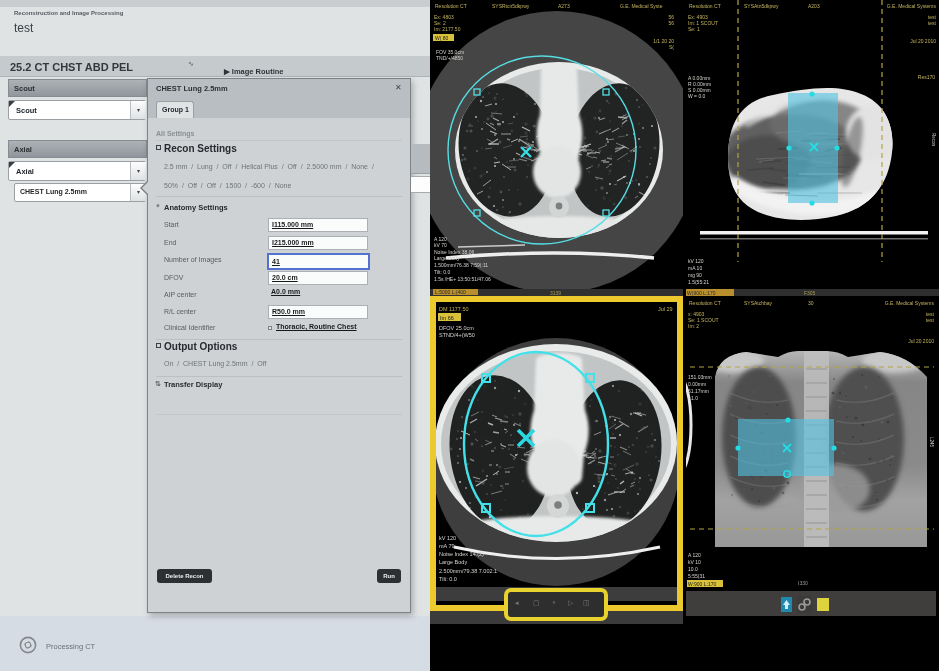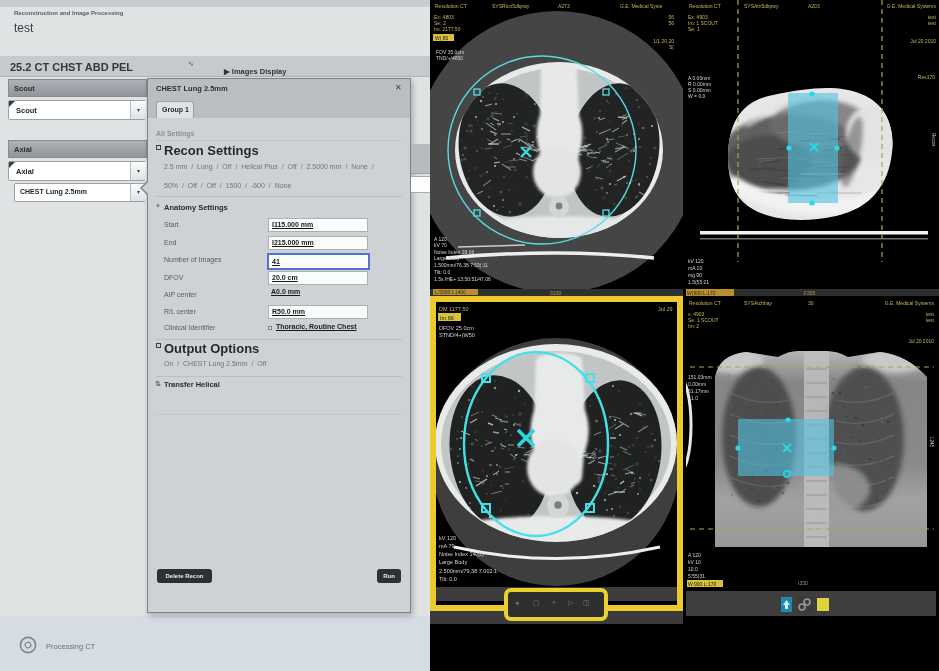--- a/index.html
+++ b/index.html
@@ -6,21 +6,21 @@
 <body>
 <div style="position:absolute;left:430px;top:0;width:509px;height:671px;background:#000"></div>
 
 <div style="position:absolute;left:0;top:0;width:430px;height:671px;background:#e0e3e4"></div>
 <div style="position:absolute;left:0;top:0;width:430px;height:7px;background:#c9cdd0"></div>
 <div style="position:absolute;left:14px;top:10px;font-size:6px;font-weight:bold;color:#565c62">Reconstruction and Image Processing</div>
 <div style="position:absolute;left:14px;top:21px;font-size:12px;color:#3a4045">test</div>
 <div style="position:absolute;left:0px;top:56px;width:430px;height:20px;background:#c5cacd;border-bottom:1px solid #aeb3b6"></div>
 <div style="position:absolute;left:10px;top:61px;font-size:11px;font-weight:bold;color:#33383d">25.2 CT CHST ABD PEL</div>
 <div style="position:absolute;left:188px;top:60px;font-size:7px;color:#4a5055">∿</div>
-<div style="position:absolute;left:224px;top:67px;font-size:7.5px;font-weight:bold;color:#2e3338">▶ Images Display</div>
+<div style="position:absolute;left:224px;top:67px;font-size:7.5px;font-weight:bold;color:#2e3338">▶ Image Routine</div>
 <div style="position:absolute;left:8px;top:79px;width:139px;height:18px;background:linear-gradient(#adb2b6,#90969b);border:1px solid #868c91;box-sizing:border-box"></div>
 <div style="position:absolute;left:14px;top:84px;font-size:7.5px;font-weight:bold;color:#2b3034">Scout</div>
 <div style="position:absolute;left:8px;top:100px;width:138px;height:20px;background:#fff;border:1px solid #9aa0a4;border-radius:2px;box-sizing:border-box"></div>
 <div style="position:absolute;left:9px;top:101px;width:0;height:0;border-top:6px solid #3a3f44;border-right:6px solid transparent"></div>
 <div style="position:absolute;left:16px;top:106px;font-size:7.5px;font-weight:bold;color:#23272b">Scout</div>
 <div style="position:absolute;left:130px;top:101px;width:15px;height:18px;border-left:1px solid #b8bdc0;background:linear-gradient(#fdfdfd,#dfe2e4);color:#43484d;font-size:6px;text-align:center;line-height:18px">▾</div>
 <div style="position:absolute;left:8px;top:140px;width:139px;height:18px;background:linear-gradient(#adb2b6,#90969b);border:1px solid #868c91;box-sizing:border-box"></div>
 <div style="position:absolute;left:14px;top:145px;font-size:7.5px;font-weight:bold;color:#2b3034">Axial</div>
 <div style="position:absolute;left:8px;top:161px;width:138px;height:20px;background:#fff;border:1px solid #9aa0a4;border-radius:2px;box-sizing:border-box"></div>
 <div style="position:absolute;left:9px;top:162px;width:0;height:0;border-top:6px solid #3a3f44;border-right:6px solid transparent"></div>
@@ -40,21 +40,21 @@
 <div style="position:absolute;left:148px;top:79px;width:262px;height:39px;background:#b9bec2"></div>
 <div style="position:absolute;left:156px;top:84px;font-size:7.5px;font-weight:bold;color:#2b3034">CHEST Lung 2.5mm</div>
 <div style="position:absolute;left:395px;top:83px;font-size:8px;color:#42474c">✕</div>
 <div style="position:absolute;left:156px;top:101px;width:38px;height:17px;background:#e0e3e4;border:1px solid #9aa0a4;border-bottom:none;border-radius:3px 3px 0 0;box-sizing:border-box"></div>
 <div style="position:absolute;left:162px;top:106px;font-size:7px;font-weight:bold;color:#262a2e">Group 1</div>
 <div style="position:absolute;left:140px;top:181px;width:0;height:0;border-top:7px solid transparent;border-bottom:7px solid transparent;border-right:7px solid #7c8286"></div>
 <div style="position:absolute;left:142px;top:182px;width:0;height:0;border-top:6px solid transparent;border-bottom:6px solid transparent;border-right:6px solid #cfd2d4"></div>
 <div style="position:absolute;left:156px;top:130px;font-size:7px;font-weight:bold;color:#8a9094">All Settings</div>
 <div style="position:absolute;left:156px;top:140px;width:246px;height:1px;background:#c2c6c9"></div>
 <div style="position:absolute;left:156px;top:145px;width:5px;height:5px;border:1px solid #3a3f44;box-sizing:border-box"></div>
-<div style="position:absolute;left:164px;top:143px;font-size:13px;font-weight:bold;color:#262a2e">Recon Settings</div>
+<div style="position:absolute;left:164px;top:143px;font-size:10px;font-weight:bold;color:#262a2e">Recon Settings</div>
 <div style="position:absolute;left:164px;top:163px;font-size:7px;color:#6e7478">2.5 mm &nbsp;/&nbsp; Lung &nbsp;/&nbsp; Off &nbsp;/&nbsp; Helical Plus &nbsp;/&nbsp; Off &nbsp;/&nbsp; 2.5000 mm &nbsp;/&nbsp; None &nbsp;/</div>
 <div style="position:absolute;left:164px;top:182px;font-size:7px;color:#6e7478">50% &nbsp;/&nbsp; Off &nbsp;/&nbsp; Off &nbsp;/&nbsp; 1500 &nbsp;/&nbsp; -600 &nbsp;/&nbsp; None</div>
 <div style="position:absolute;left:156px;top:196px;width:246px;height:1px;background:#bcc0c3"></div>
 <div style="position:absolute;left:156px;top:202px;font-size:7px;color:#3a3f44">⌖</div>
 <div style="position:absolute;left:164px;top:203px;font-size:7.5px;font-weight:bold;color:#262a2e">Anatomy Settings</div>
 <div style="position:absolute;left:164px;top:221px;font-size:7px;color:#565c61">Start</div>
 <div style="position:absolute;left:268px;top:218px;width:95px;height:12px;background:#fafbfb;border:1px solid #abb0b4;font-size:7px;font-weight:bold;color:#17191b;padding-left:3px;line-height:12px"><span style="text-decoration:underline">I115.000 mm</span></div>
 <div style="position:absolute;left:164px;top:239px;font-size:7px;color:#565c61">End</div>
 <div style="position:absolute;left:268px;top:236px;width:95px;height:12px;background:#fafbfb;border:1px solid #abb0b4;font-size:7px;font-weight:bold;color:#17191b;padding-left:3px;line-height:12px"><span style="text-decoration:underline">I215.000 mm</span></div>
 <div style="position:absolute;left:164px;top:256px;font-size:7px;color:#565c61">Number of Images</div>
@@ -66,25 +66,25 @@
 <div style="position:absolute;left:164px;top:308px;font-size:7px;color:#565c61">R/L center</div>
 <div style="position:absolute;left:268px;top:305px;width:95px;height:12px;background:#fafbfb;border:1px solid #abb0b4;font-size:7px;font-weight:bold;color:#17191b;padding-left:3px;line-height:12px"><span style="text-decoration:underline">R50.0 mm</span></div>
 
 <div style="position:absolute;left:411px;top:144px;width:19px;height:29px;background:#b6bbbf;border-bottom:1px solid #9aa0a4"></div>
 <div style="position:absolute;left:411px;top:176px;width:19px;height:15px;background:#fdfdfd;border-top:1px solid #a6abaf;border-bottom:1px solid #a6abaf"></div>
 <div style="position:absolute;left:164px;top:324px;font-size:7px;color:#565c61">Clinical Identifier</div>
 <div style="position:absolute;left:268px;top:326px;width:4px;height:4px;border:1px solid #7c8286;box-sizing:border-box;background:#e6e8e9"></div>
 <div style="position:absolute;left:276px;top:323px;font-size:7px;font-weight:bold;color:#17191b"><span style="text-decoration:underline">Thoracic, Routine Chest</span></div>
 <div style="position:absolute;left:156px;top:339px;width:246px;height:1px;background:#bcc0c3"></div>
 <div style="position:absolute;left:156px;top:343px;width:5px;height:5px;border:1px solid #3a3f44;box-sizing:border-box"></div>
-<div style="position:absolute;left:164px;top:341px;font-size:13px;font-weight:bold;color:#262a2e">Output Options</div>
+<div style="position:absolute;left:164px;top:341px;font-size:10px;font-weight:bold;color:#262a2e">Output Options</div>
 <div style="position:absolute;left:164px;top:360px;font-size:7px;color:#6e7478">On &nbsp;/&nbsp; CHEST Lung 2.5mm &nbsp;/&nbsp; Off</div>
 <div style="position:absolute;left:156px;top:376px;width:246px;height:1px;background:#bcc0c3"></div>
 <div style="position:absolute;left:155px;top:380px;font-size:7px;color:#3a3f44">⇅</div>
-<div style="position:absolute;left:164px;top:380px;font-size:7.5px;font-weight:bold;color:#262a2e">Transfer Helical</div>
+<div style="position:absolute;left:164px;top:380px;font-size:7.5px;font-weight:bold;color:#262a2e">Transfer Display</div>
 <div style="position:absolute;left:156px;top:414px;width:246px;height:1px;background:#c3c7ca"></div>
 <div style="position:absolute;left:157px;top:569px;width:55px;height:14px;background:#2c3033;border-radius:3px;color:#e8eaeb;font-size:6px;font-weight:bold;text-align:center;line-height:14px">Delete Recon</div>
 <div style="position:absolute;left:377px;top:569px;width:24px;height:14px;background:#2c3033;border-radius:3px;color:#e8eaeb;font-size:6px;font-weight:bold;text-align:center;line-height:14px">Run</div>
 
 <svg width="253" height="296" viewBox="0 0 253 296" style="position:absolute;left:430px;top:0px;background:#000">
 <defs>
       <clipPath id="q1l0">
         <ellipse cx="76" cy="150" rx="47" ry="67" transform="rotate(-8 76 150)"></ellipse>
       </clipPath>
 <clipPath id="q1l1">

